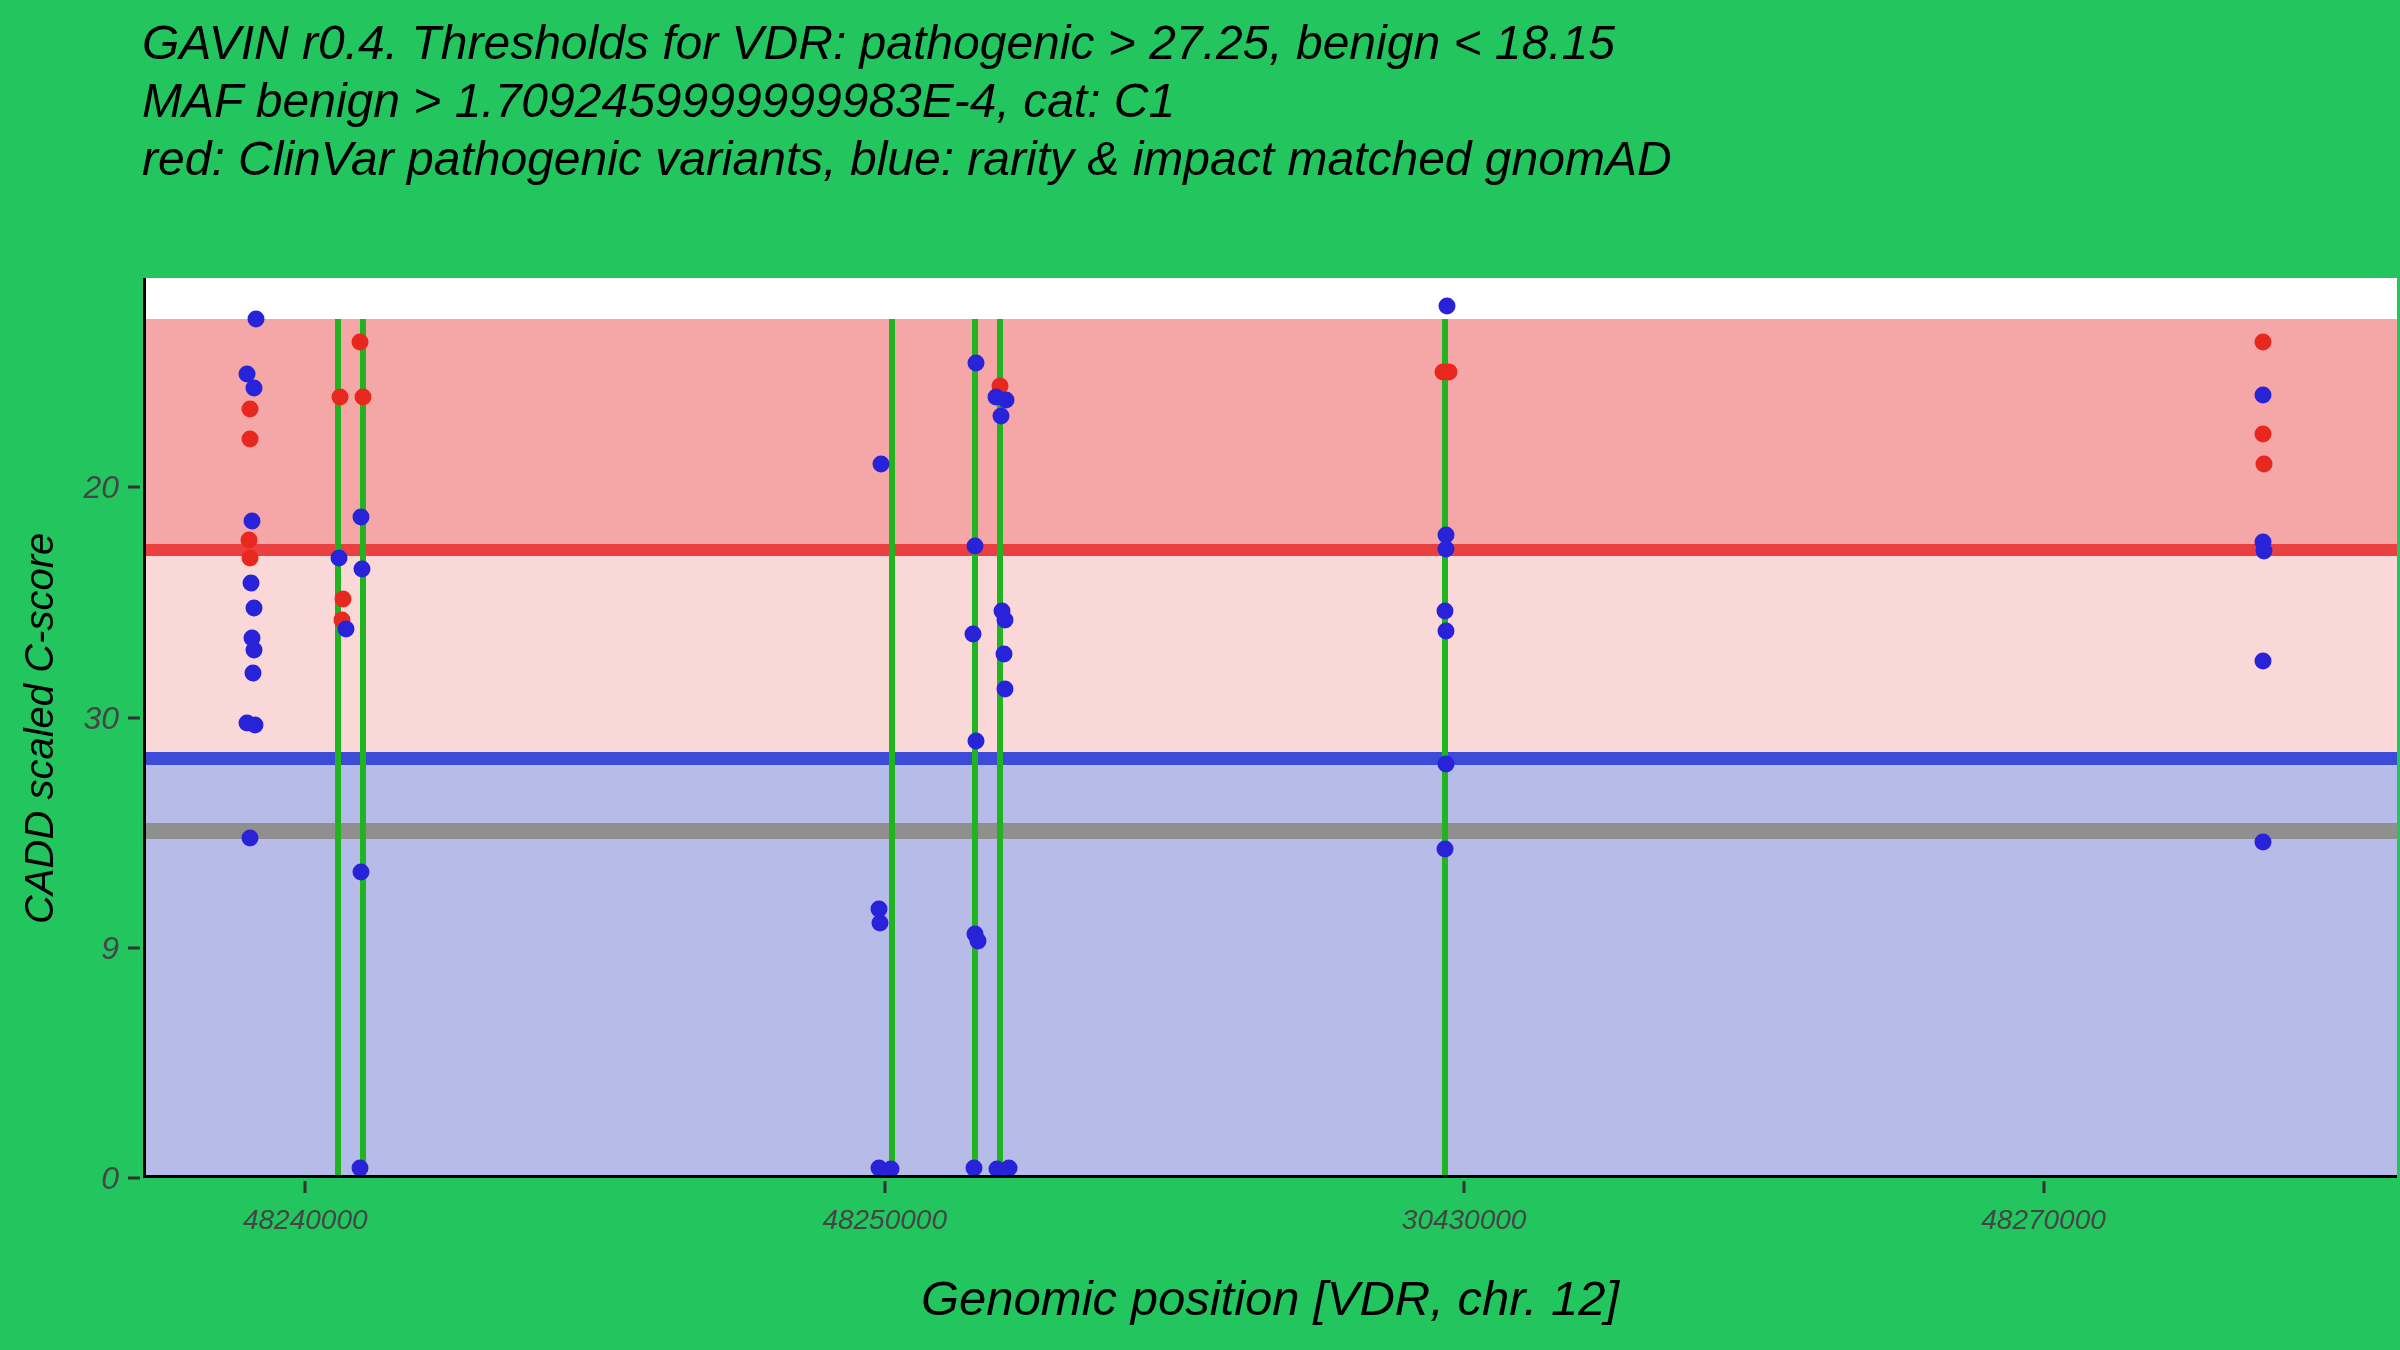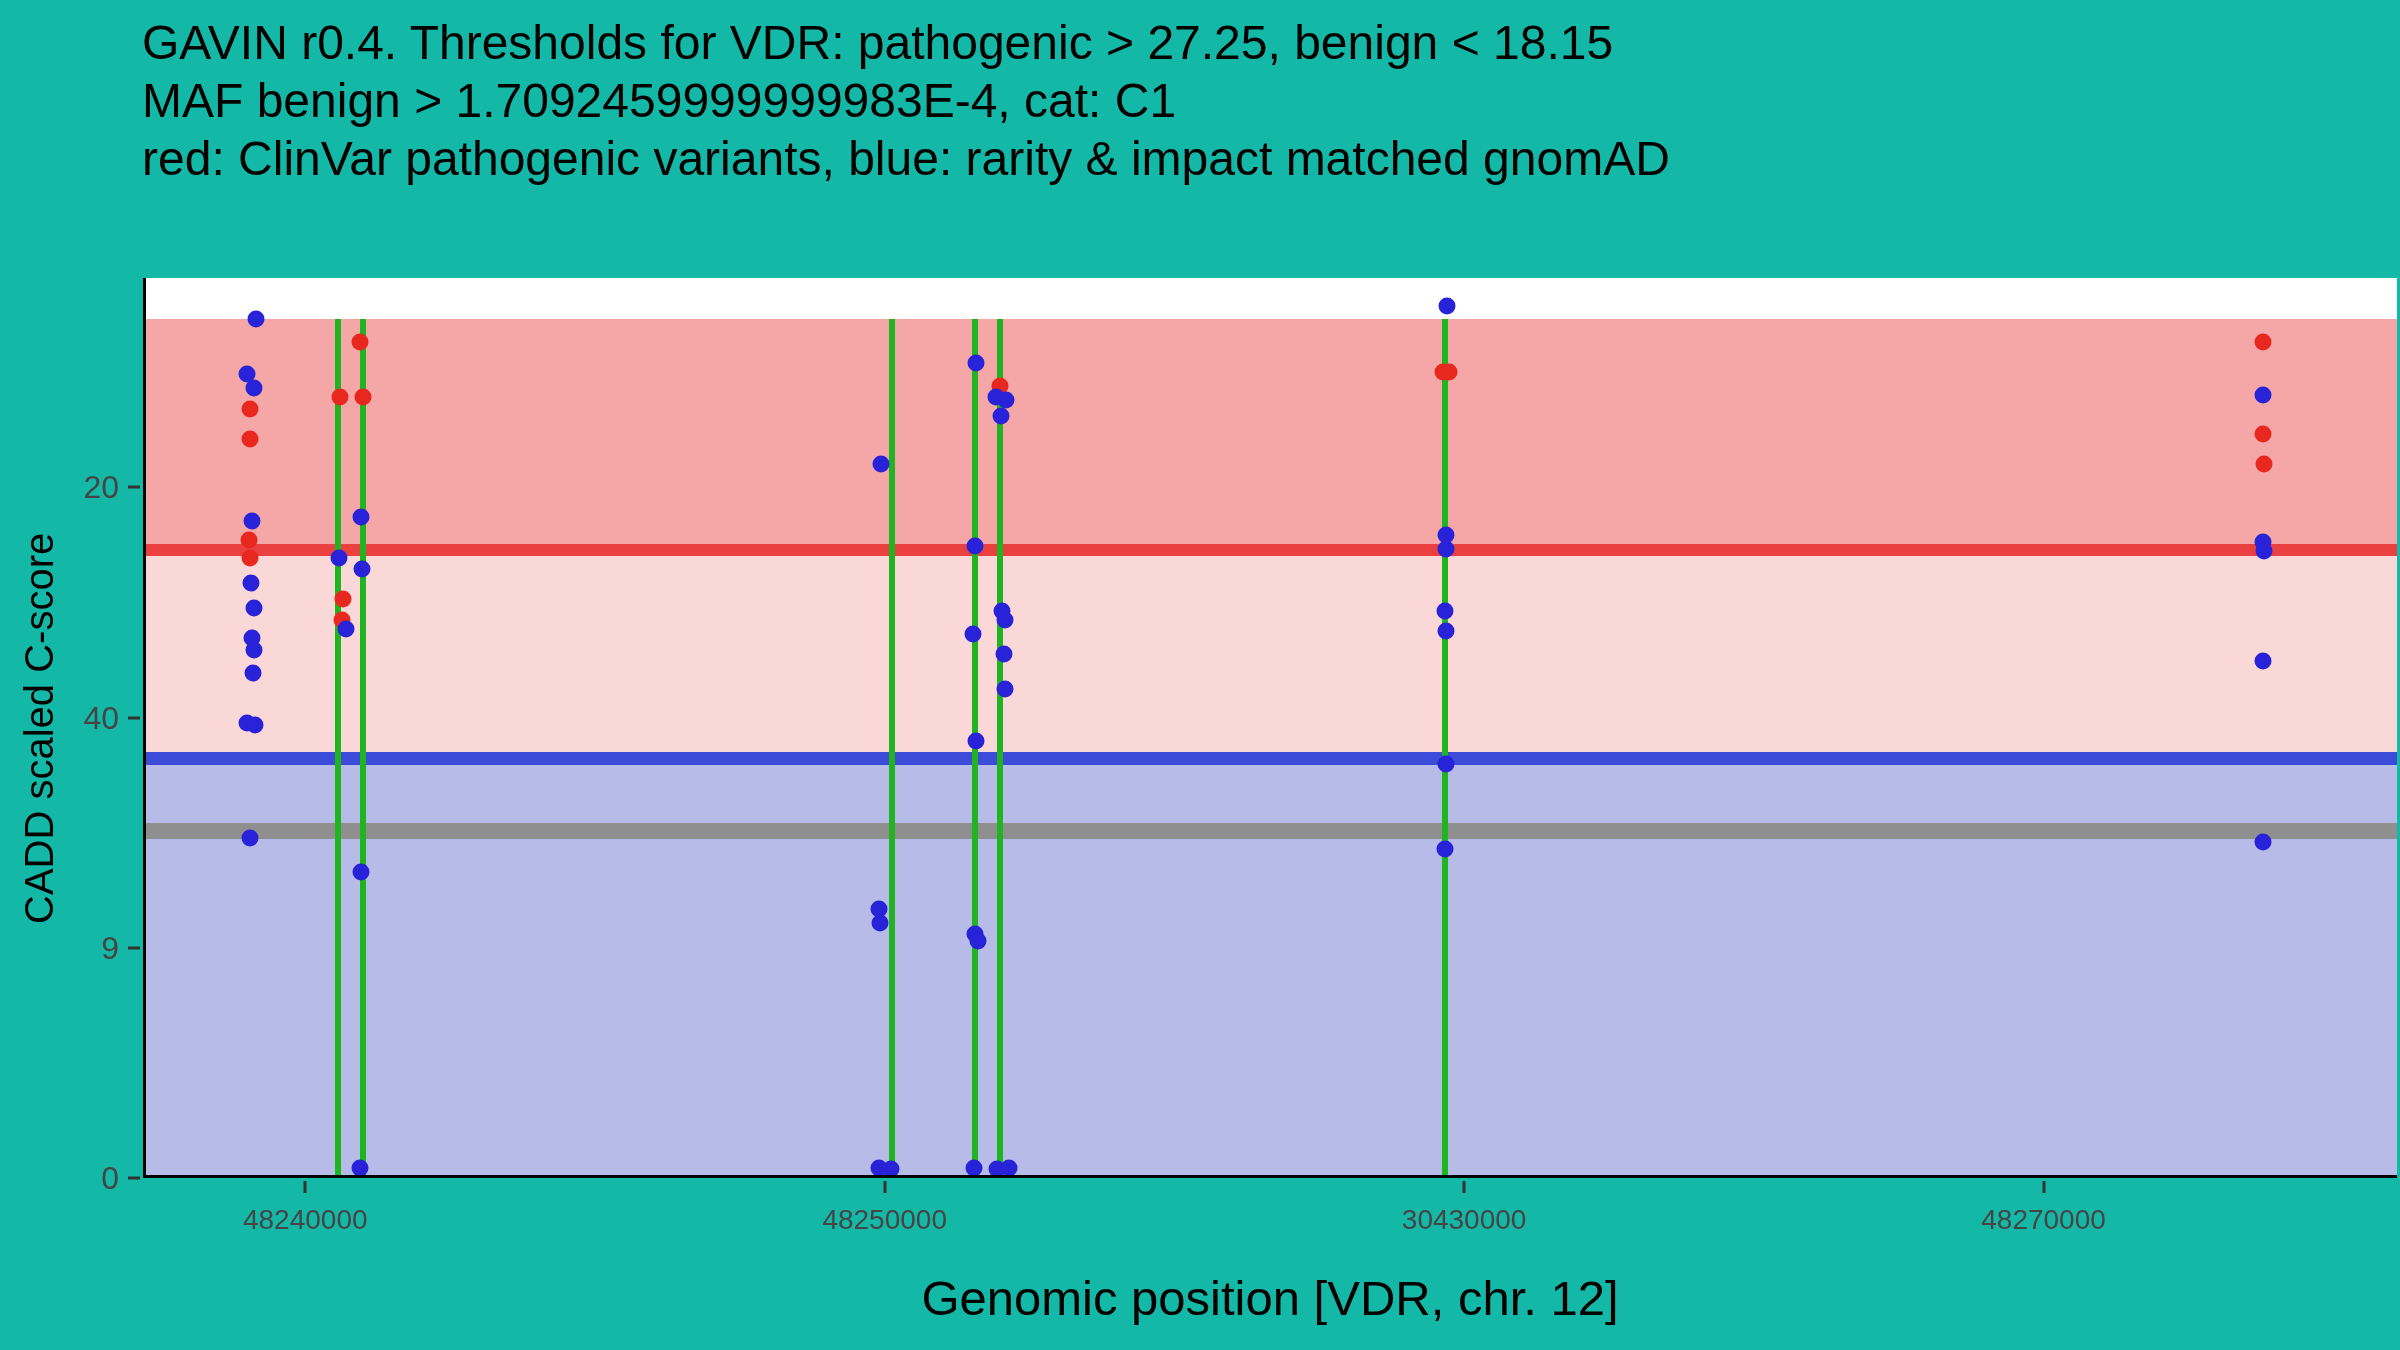--- a/index.html
+++ b/index.html
@@ -1,18 +1,18 @@
 <!DOCTYPE html>
 <html><head>
 <meta charset="utf-8">
 <style>
   html,body { margin:0; padding:0; background:#ffffff; }
   .figure {
-    position:relative; width:2400px; height:1350px; background:#14b8a6;
-    font-family:"Liberation Sans", sans-serif; color:#000; overflow:hidden;
+    position:relative; width:2400px; height:1350px; background:#22c55e;
+    font-family:"Liberation Sans", sans-serif; color:#000; overflow:hidden;font-style:italic;
   }
   .title { position:absolute; left:142px; top:14px; font-size:48px; line-height:58px; color:#000; }
   .title div { white-space:nowrap; }
 
   .panel-wrap { position:absolute; left:143px; top:278px; width:2254px; height:900px; }
   .panel {
     position:absolute; left:0; top:0; right:0; bottom:0;
     border-left:3px solid #000; border-bottom:3px solid #000;
     overflow:hidden; background:#ffffff;
   }
@@ -143,20 +143,20 @@
       <div class="xtick-label" style="left: 32.9049%;">48250000</div>
       <div class="xtick-mark" style="left: 58.6118%;"></div>
       <div class="xtick-label" style="left: 58.6118%;">30430000</div>
       <div class="xtick-mark" style="left: 84.3188%;"></div>
       <div class="xtick-label" style="left: 84.3188%;">48270000</div>
       <div class="ytick-mark" style="top: 100%;"></div>
       <div class="ytick-label" style="top: 100%;">0</div>
       <div class="ytick-mark" style="top: 74.4246%;"></div>
       <div class="ytick-label" style="top: 74.4246%;">9</div>
       <div class="ytick-mark" style="top: 48.8491%;"></div>
-      <div class="ytick-label" style="top: 48.8491%;">40</div>
+      <div class="ytick-label" style="top: 48.8491%;">30</div>
       <div class="ytick-mark" style="top: 23.2737%;"></div>
       <div class="ytick-label" style="top: 23.2737%;">20</div>
     </div>
 
   <div class="x-axis-title">Genomic position [VDR, chr. 12]</div>
 
 </div>
 
 </body></html>

